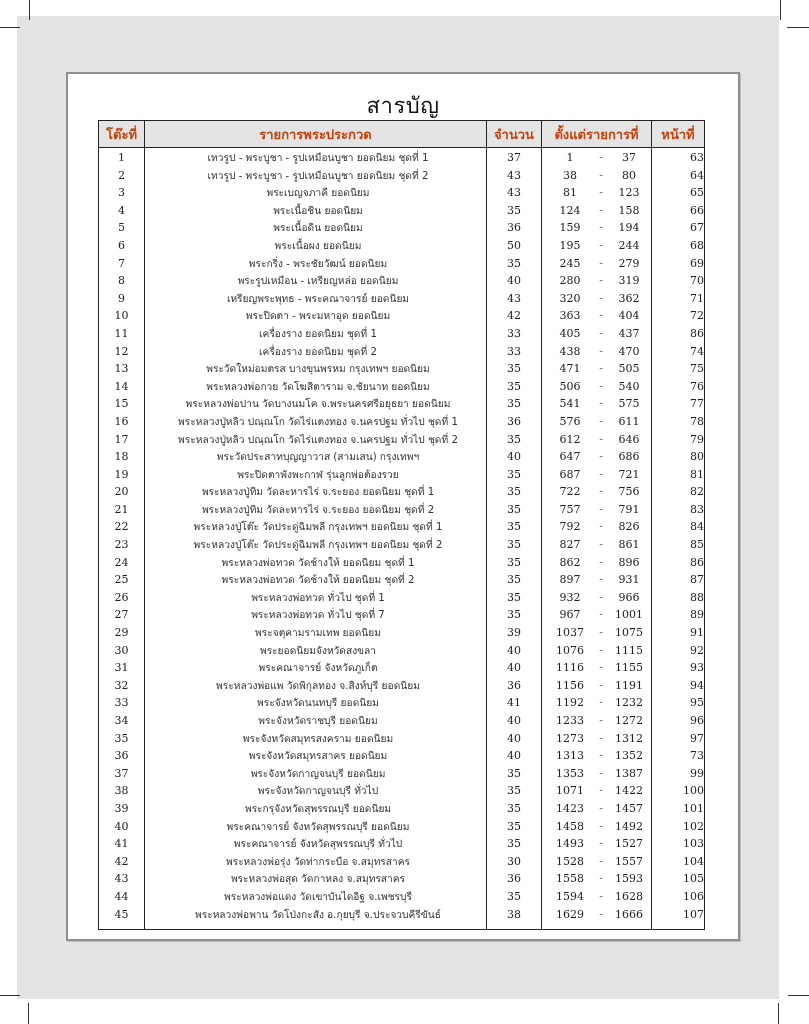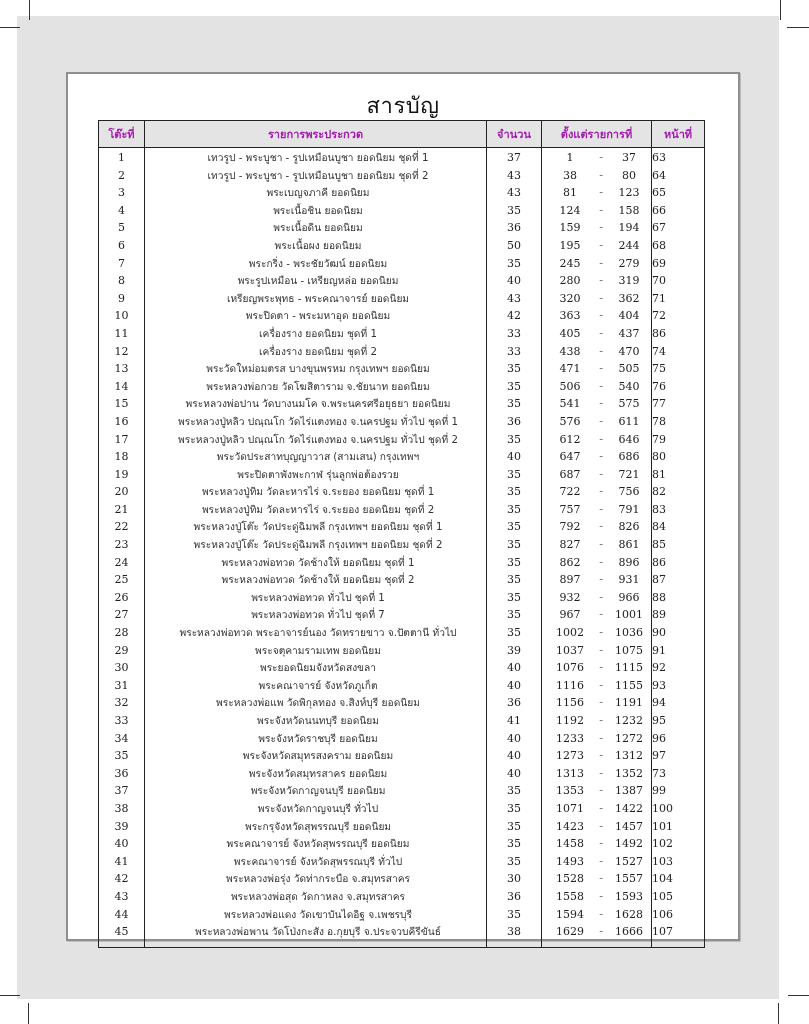--- a/index.html
+++ b/index.html
@@ -2,29 +2,29 @@
 <html><head>
 <meta charset="utf-8">
 <style>
   html,body{margin:0;padding:0;}
   body{width:809px;height:1024px;background:#ffffff;position:relative;overflow:hidden;font-family:"DejaVu Serif","Liberation Serif",serif;}
   .bleed{position:absolute;left:17px;top:16px;width:762px;height:983px;background:#e3e3e3;}
   .crop{position:absolute;background:#333;}
   .panel{position:absolute;left:66px;top:72px;width:670px;height:865px;background:#ffffff;border:2px solid #8f8f8f;box-shadow:1px 1px 0 #bdbdbd;}
   .title{position:absolute;left:0;top:14px;width:100%;text-align:center;font-family:Liberation Sans, sans-serif;font-size:22px;color:#111;letter-spacing:0.5px;}
   table{position:absolute;left:30px;top:46px;border-collapse:collapse;width:606px;table-layout:fixed;}
-  th{border:1.4px solid #222;background:#e4e4e4;font-family:"DejaVu Sans","Liberation Sans",sans-serif;font-weight:bold;font-size:11px;color:#a21caf;height:26px;padding:0;text-align:center;}
+  th{border:1.4px solid #222;background:#e4e4e4;font-family:"DejaVu Sans","Liberation Sans",sans-serif;font-weight:bold;font-size:13px;color:#c2410c;height:26px;padding:0;text-align:center;}
   td{border-left:1.4px solid #222;border-right:1.4px solid #222;font-size:11px;color:#222;height:17.6px;padding:0;line-height:17.6px;white-space:nowrap;overflow:hidden;}
   tbody tr:last-child td{border-bottom:1.4px solid #222;padding-bottom:0;}
   tbody tr:first-child td{padding-top:1px;}
   td.no{text-align:center;}
   td.desc{text-align:center;padding-left:5px;font-family:"DejaVu Sans","Liberation Sans",sans-serif;font-size:10.2px;color:#333;}
   td.qty{text-align:center;}
   td.range{text-align:left;}
-  td.pg{text-align:left;}
+  td.pg{text-align:right;}
   .r-from{display:inline-block;width:44px;text-align:center;margin-left:6px;}
   .r-dash{display:inline-block;width:18px;text-align:center;color:#666;}
   .r-to{display:inline-block;width:38px;text-align:center;}
   tbody tr.spacer td{height:6px;line-height:6px;}
 </style>
 </head>
 <body>
 
 <div class="bleed"></div>
 
@@ -241,27 +241,20 @@
           <td class="pg">88</td>
         </tr>
         <tr>
           <td class="no">27</td>
           <td class="desc">พระหลวงพ่อทวด ทั่วไป ชุดที่ 7</td>
           <td class="qty">35</td>
           <td class="range"><span class="r-from">967</span><span class="r-dash">-</span><span class="r-to">1001</span></td>
           <td class="pg">89</td>
         </tr>
         <tr>
-          <td class="no">28</td>
-          <td class="desc">พระหลวงพ่อทวด พระอาจารย์นอง วัดทรายขาว จ.ปัตตานี ทั่วไป</td>
-          <td class="qty">35</td>
-          <td class="range"><span class="r-from">1002</span><span class="r-dash">-</span><span class="r-to">1036</span></td>
-          <td class="pg">90</td>
-        </tr>
-        <tr>
           <td class="no">29</td>
           <td class="desc">พระจตุคามรามเทพ ยอดนิยม</td>
           <td class="qty">39</td>
           <td class="range"><span class="r-from">1037</span><span class="r-dash">-</span><span class="r-to">1075</span></td>
           <td class="pg">91</td>
         </tr>
         <tr>
           <td class="no">30</td>
           <td class="desc">พระยอดนิยมจังหวัดสงขลา</td>
           <td class="qty">40</td>

